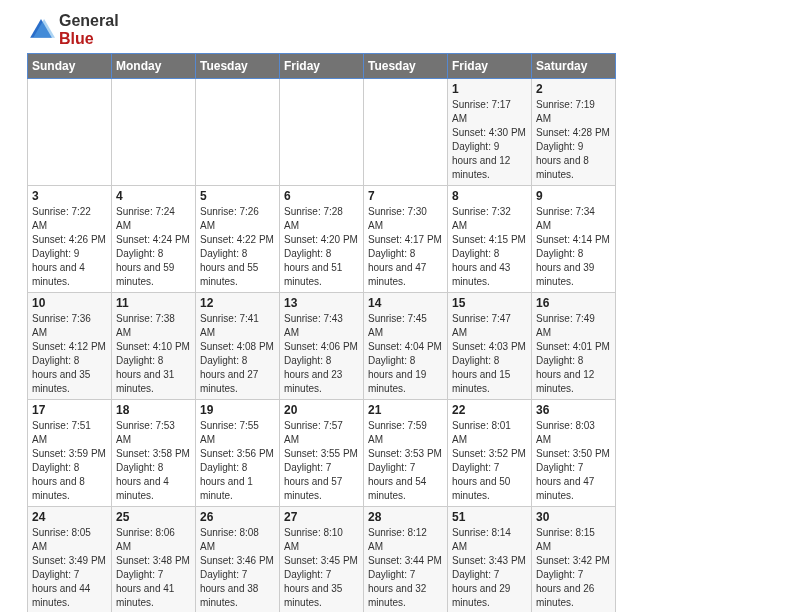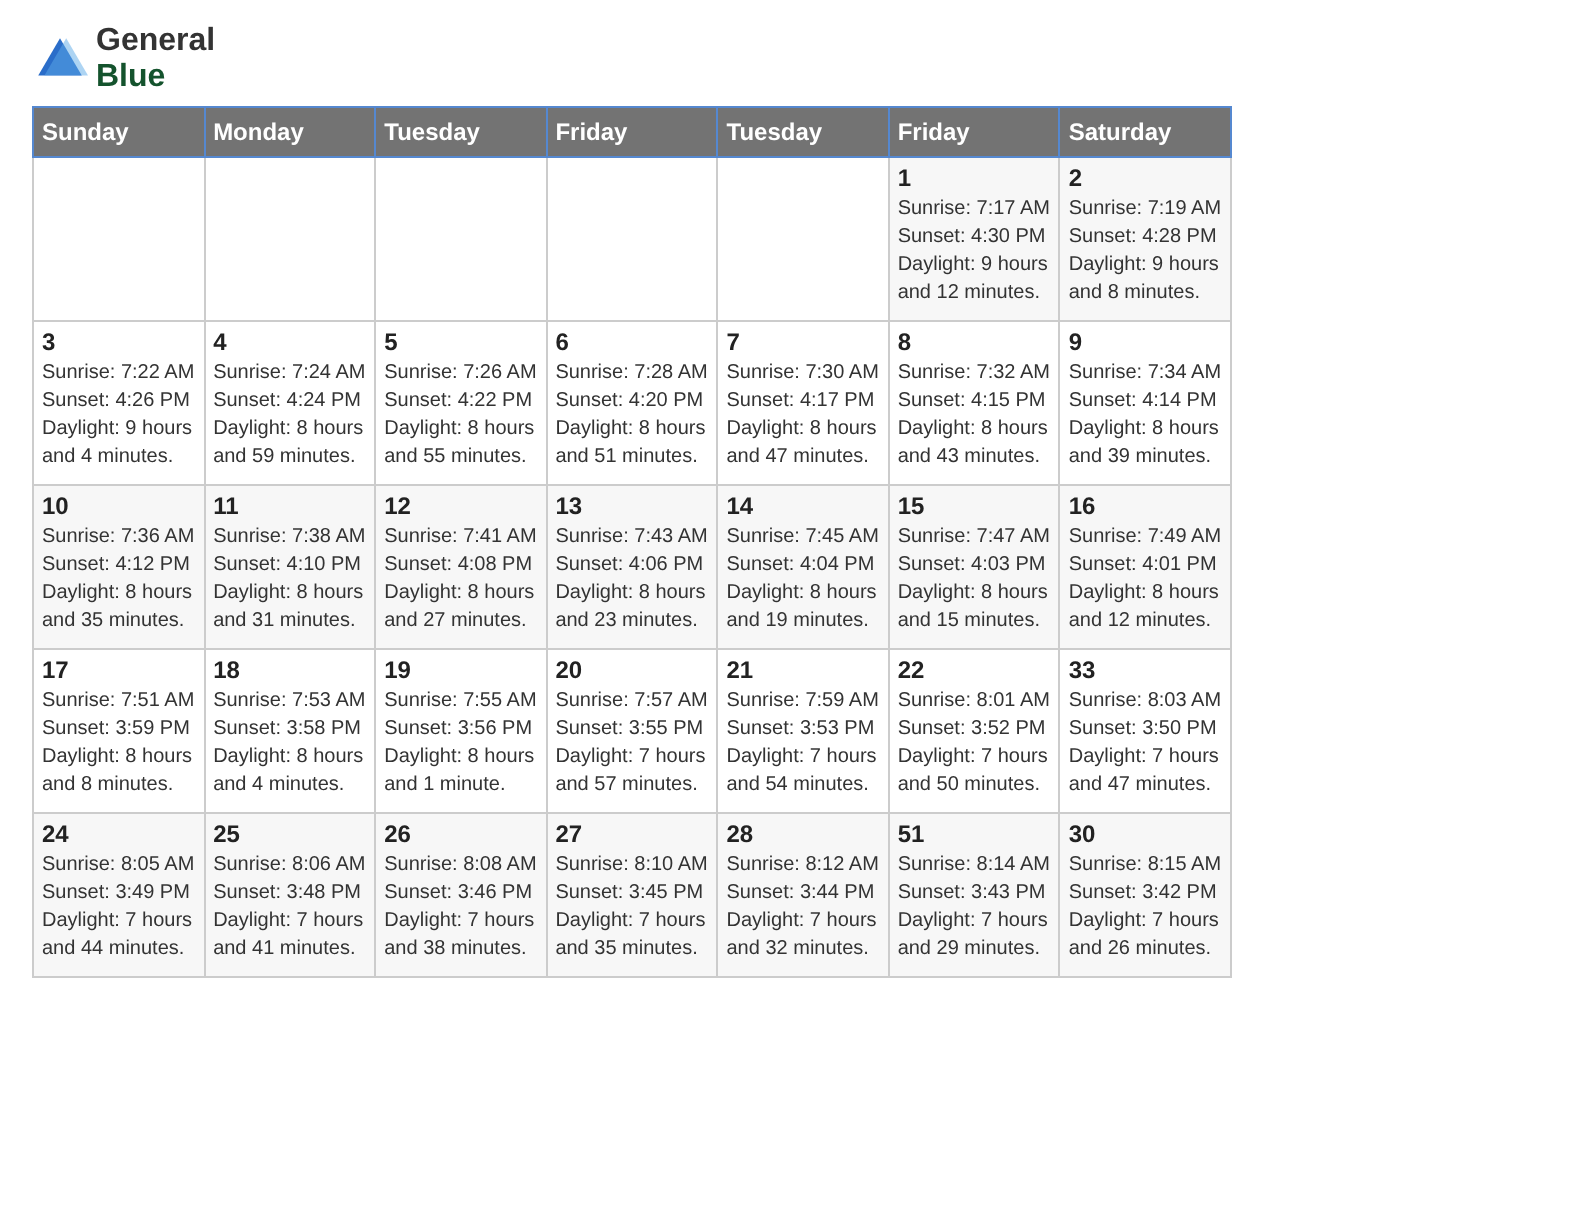--- a/index.html
+++ b/index.html
@@ -6,21 +6,21 @@
     body {
       font-family: Arial, sans-serif;
       background: #fff;
       width: 792px;
       height: 612px;
       overflow: hidden;
     }
     .page {
       width: 632px;
       height: 612px;
-      padding: 12px 16px 10px 16px;
+      padding: 12px 16px 10px 27px;
     }
     .header {
       display: flex;
       justify-content: space-between;
       align-items: flex-start;
       margin-bottom: 6px;
     }
     .logo {
       display: flex;
       align-items: center;
@@ -32,21 +32,21 @@
       line-height: 1.1;
     }
     .logo-general {
       font-size: 16px;
       font-weight: bold;
       color: #333;
     }
     .logo-blue {
       font-size: 16px;
       font-weight: bold;
-      color: #14532d;
+      color: #b91c1c;
     }
     .logo-icon {
       width: 28px;
       height: 28px;
     }
     .title-block {
       text-align: right;
     }
     .main-title {
       font-size: 32px;
@@ -271,21 +271,21 @@
             Sunrise: 7:59 AM<br>Sunset: 3:53 PM<br>Daylight: 7 hours and 54 minutes.
           </div>
           </td>
           <td>
             <span class="day-number">22</span>
           <div class="day-info">
             Sunrise: 8:01 AM<br>Sunset: 3:52 PM<br>Daylight: 7 hours and 50 minutes.
           </div>
           </td>
           <td>
-            <span class="day-number">33</span>
+            <span class="day-number">36</span>
           <div class="day-info">
             Sunrise: 8:03 AM<br>Sunset: 3:50 PM<br>Daylight: 7 hours and 47 minutes.
           </div>
           </td>
         </tr>
         <tr>
           <td>
             <span class="day-number">24</span>
           <div class="day-info">
             Sunrise: 8:05 AM<br>Sunset: 3:49 PM<br>Daylight: 7 hours and 44 minutes.

